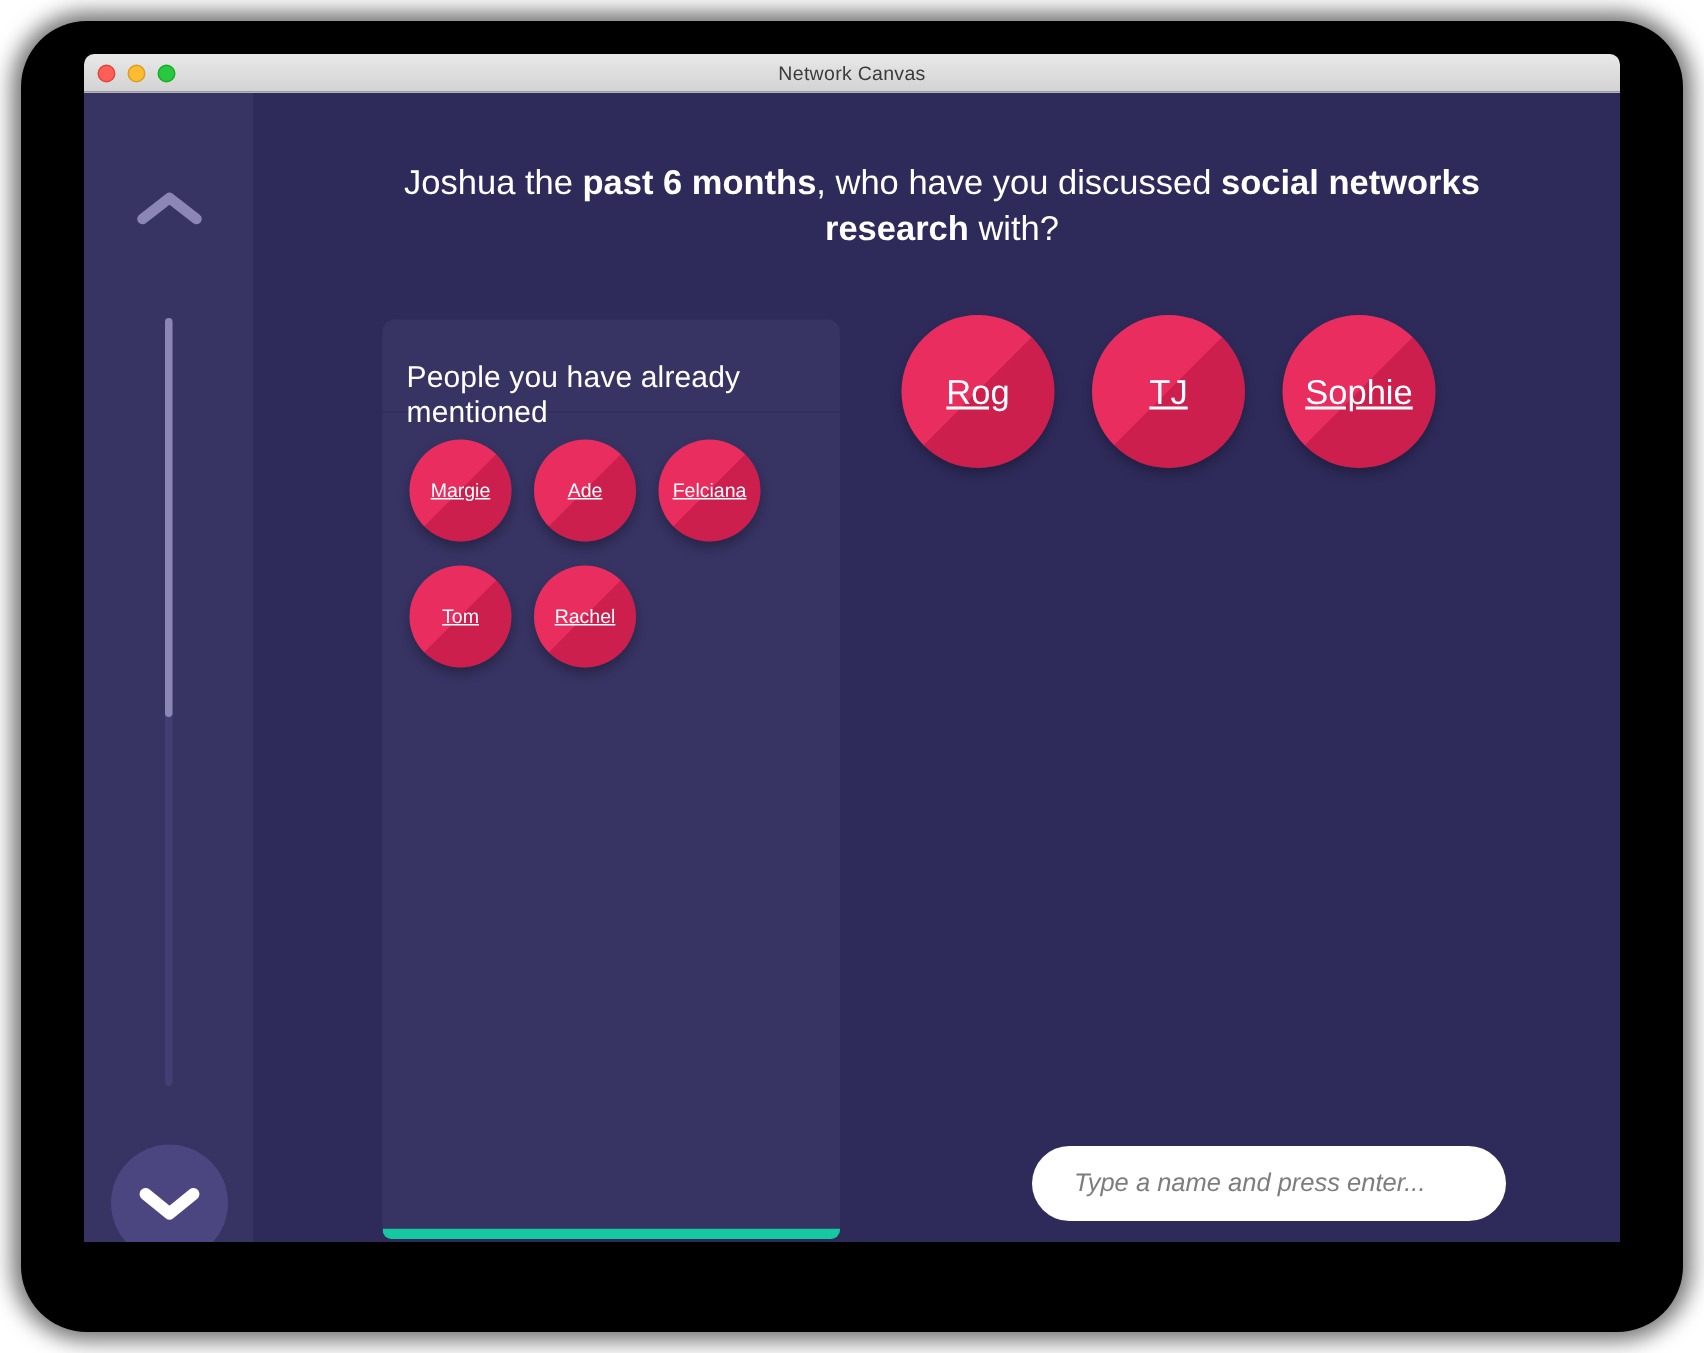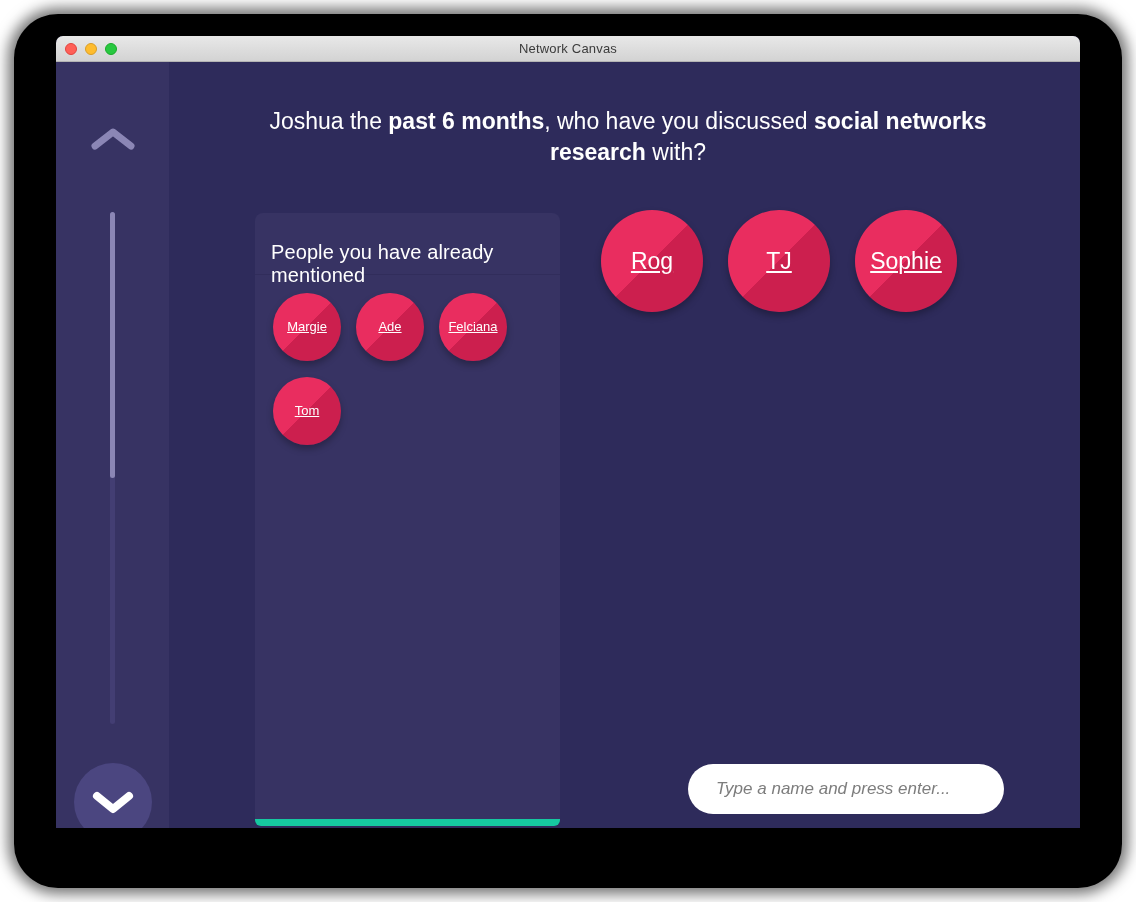--- a/index.html
+++ b/index.html
@@ -346,20 +346,23 @@
               <span class="node-label">Margie</span>
             </div>
             <div class="node node-small">
               <span class="node-label">Ade</span>
             </div>
             <div class="node node-small">
               <span class="node-label">Felciana</span>
             </div>
             <div class="node node-small">
               <span class="node-label">Tom</span>
+            </div>
+            <div class="node node-small">
+              <span class="node-label">Rachel</span>
             </div>
           </div>
         </div>
 
         <div id="stage-nodes">
           <div class="node node-large">
             <span class="node-label">Rog</span>
           </div>
           <div class="node node-large">
             <span class="node-label">TJ</span>

